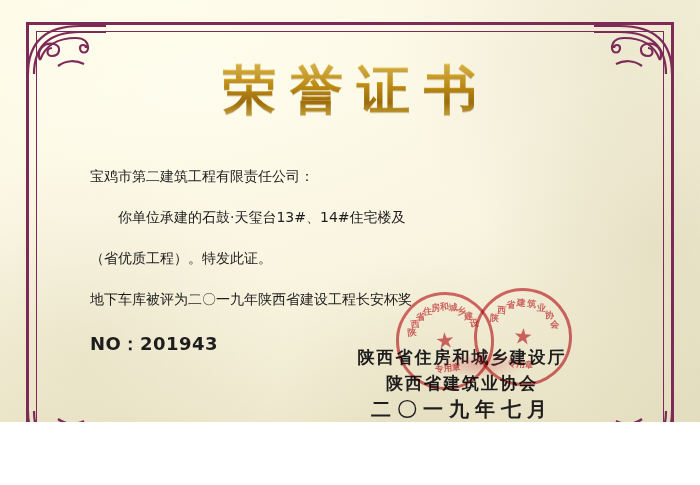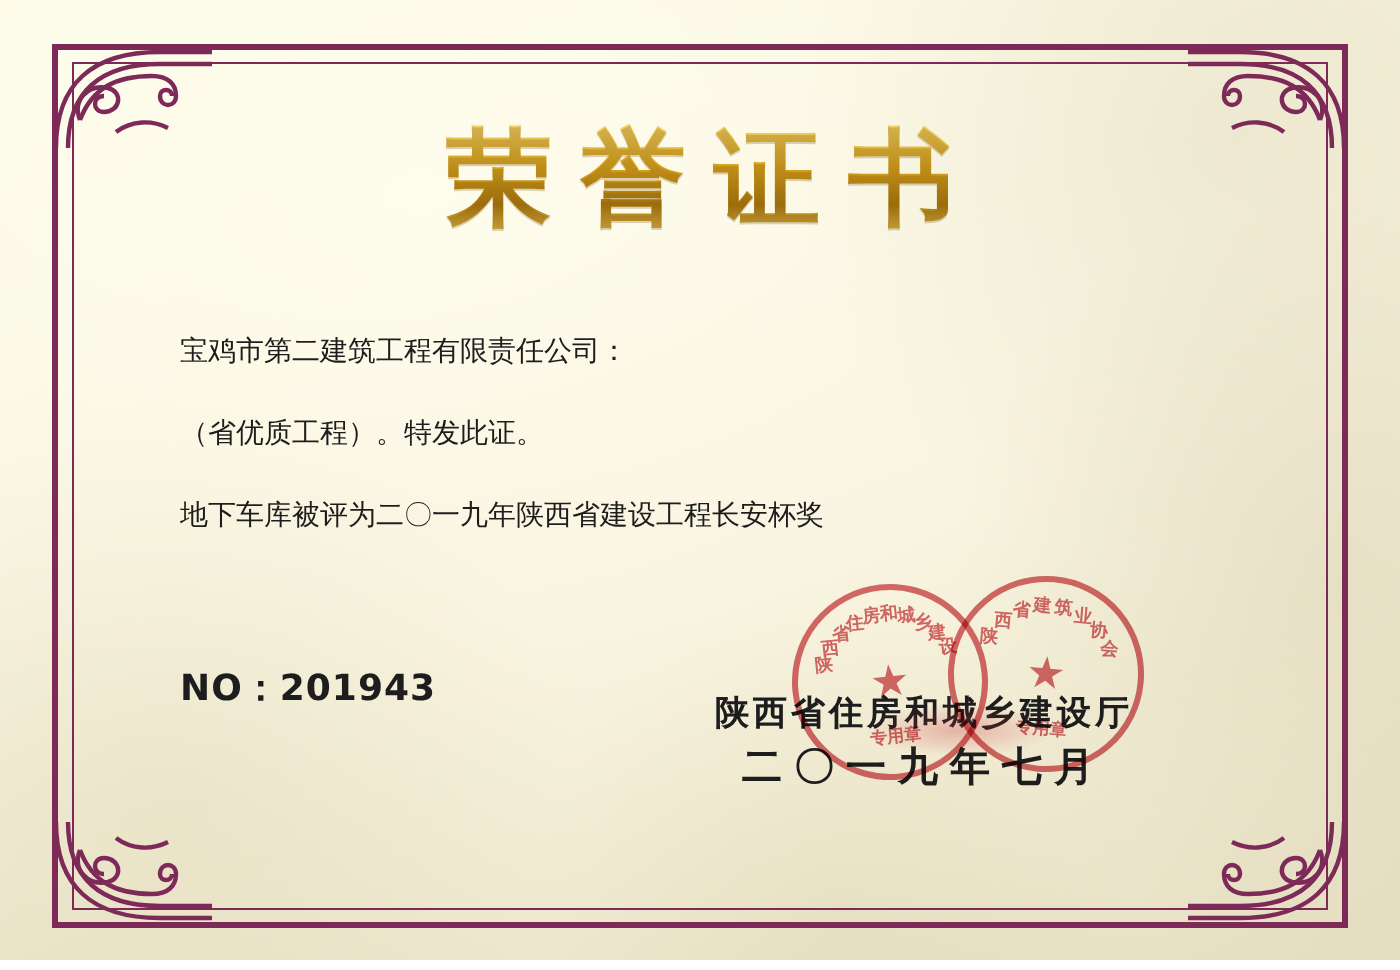--- a/index.html
+++ b/index.html
@@ -3,21 +3,21 @@
 <meta charset="utf-8">
 <style>
   html, body {
     margin: 0;
     padding: 0;
     background: #ffffff;
   }
   #page {
     position: relative;
     width: 700px;
-    height: 480px;
+    height: 422px;
     overflow: hidden;
     font-family: "Liberation Serif", serif;
     background:
       radial-gradient(ellipse 120% 100% at 30% 20%, #fffdf0 0%, #fbf7e4 45%, #f3eed6 75%, #e8e2c6 100%);
   }
   
   #paper-texture {
     position: absolute;
     inset: 0;
     background:
@@ -271,28 +271,30 @@
         </g>
       </svg>
     </div>
 
     <div id="content">
 
       <div id="title">荣誉证书</div>
 
       <div id="body-text">
         <div class="line">宝鸡市第二建筑工程有限责任公司：</div>
+        <div class="line indent">你单位承建的石鼓·天玺台13#、14#住宅楼及</div>
         <div class="line">（省优质工程）。特发此证。</div>
         <div class="line">地下车库被评为二〇一九年陕西省建设工程长安杯奖</div>
       </div>
 
       <div id="serial"><span>NO：</span><span>201943</span></div>
 
       <div id="issuer">
         <div>陕西省住房和城乡建设厅</div>
+        <div>陕西省建筑业协会</div>
         <div class="date">二〇一九年七月</div>
       </div>
 
     </div>
 
     <div id="seal-smear"></div>
 
     <div class="seal" id="seal-left">
       <div class="seal-text">
         <div class="arc-char">

